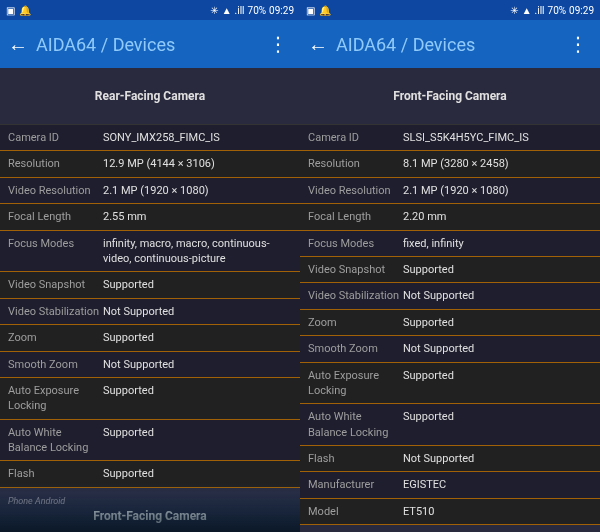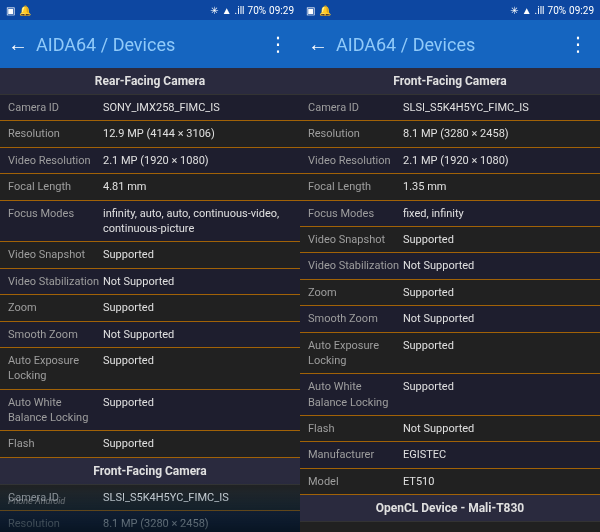--- a/index.html
+++ b/index.html
@@ -86,21 +86,21 @@
       overflow-y: auto;
       background: #212121;
       scrollbar-width: none;
     }
 
     .content::-webkit-scrollbar { display: none; }
 
     .section-header {
       background: #2a2a3e;
       text-align: center;
-      padding: 6px 8px;
+      padding: 21px 8px;
       font-size: 12px;
       font-weight: bold;
       color: #e0e0e0;
       border-bottom: 1px solid #333;
     }
 
     .row {
       display: flex;
       padding: 5px 8px;
       border-bottom: 1px solid #a16207;
@@ -187,25 +187,25 @@
           <div class="row">
             <div class="row-label">Resolution</div>
             <div class="row-value">12.9 MP (4144 × 3106)</div>
           </div>
           <div class="row">
             <div class="row-label">Video Resolution</div>
             <div class="row-value">2.1 MP (1920 × 1080)</div>
           </div>
           <div class="row">
             <div class="row-label">Focal Length</div>
-            <div class="row-value">4.81 mm</div>
+            <div class="row-value">2.55 mm</div>
           </div>
           <div class="row">
             <div class="row-label">Focus Modes</div>
-            <div class="row-value">infinity, auto, auto, continuous-video, continuous-picture</div>
+            <div class="row-value">infinity, macro, macro, continuous-video, continuous-picture</div>
           </div>
           <div class="row">
             <div class="row-label">Video Snapshot</div>
             <div class="row-value">Supported</div>
           </div>
           <div class="row">
             <div class="row-label">Video Stabilization</div>
             <div class="row-value">Not Supported</div>
           </div>
           <div class="row">
@@ -276,21 +276,21 @@
         <div class="row">
           <div class="row-label">Resolution</div>
           <div class="row-value">8.1 MP (3280 × 2458)</div>
         </div>
         <div class="row">
           <div class="row-label">Video Resolution</div>
           <div class="row-value">2.1 MP (1920 × 1080)</div>
         </div>
         <div class="row">
           <div class="row-label">Focal Length</div>
-          <div class="row-value">1.35 mm</div>
+          <div class="row-value">2.20 mm</div>
         </div>
         <div class="row">
           <div class="row-label">Focus Modes</div>
           <div class="row-value">fixed, infinity</div>
         </div>
         <div class="row">
           <div class="row-label">Video Snapshot</div>
           <div class="row-value">Supported</div>
         </div>
         <div class="row">

